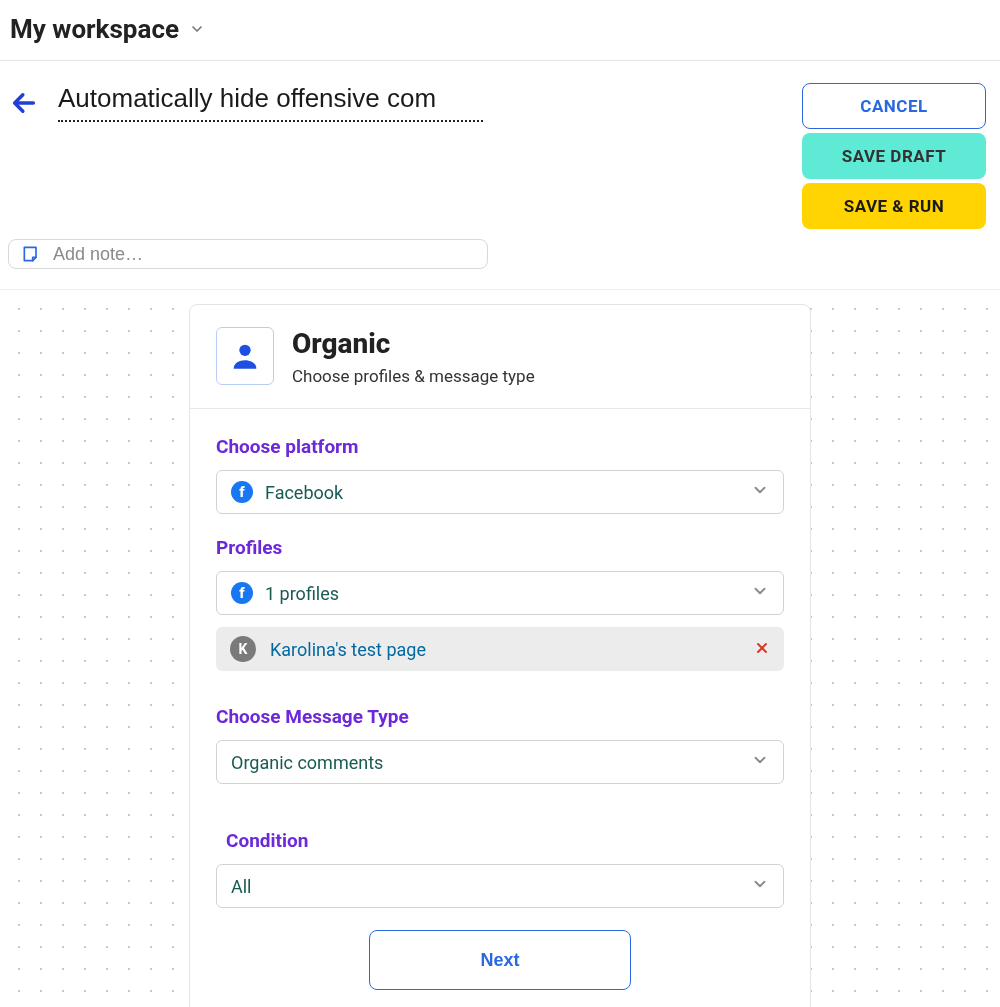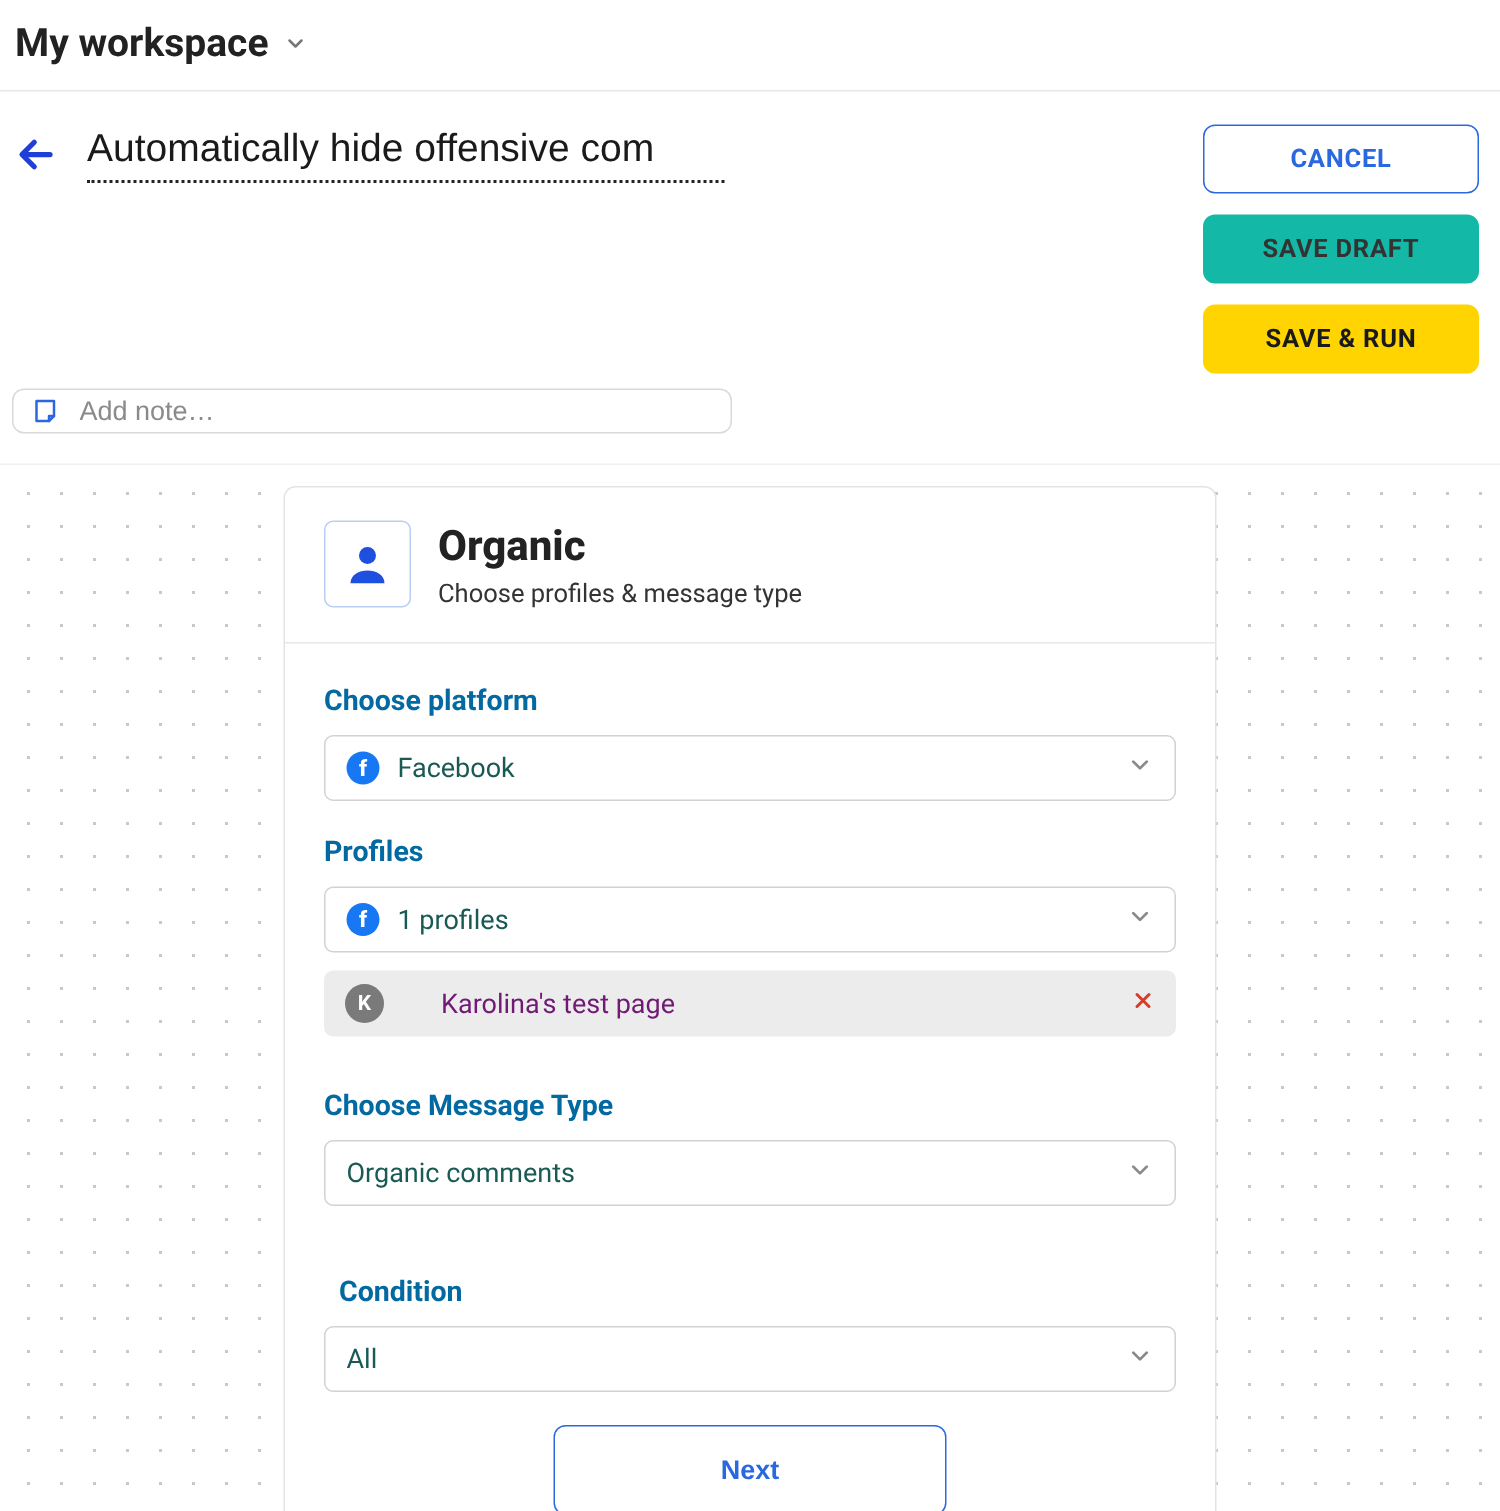--- a/index.html
+++ b/index.html
@@ -51,21 +51,21 @@
     border: none;
     outline: none;
     border-bottom: 2px dotted #222;
     padding: 0 0 6px 0;
     width: 425px;
     background: transparent;
   }
   .action-col {
     display: flex;
     flex-direction: column;
-    gap: 14px;
+    gap: 4px;
     width: 184px;
     flex: 0 0 auto;
   }
   .btn {
     height: 46px;
     border-radius: 8px;
     font-size: 17px;
     font-weight: 700;
     letter-spacing: 0.5px;
     display: flex;
@@ -74,21 +74,21 @@
     cursor: pointer;
     border: none;
     font-family: inherit;
   }
   .btn-cancel {
     background: #fff;
     color: #2a68e0;
     border: 1.5px solid #2a68e0;
   }
   .btn-draft {
-    background: #14b8a6;
+    background: #5eead4;
     color: #333;
   }
   .btn-run {
     background: #ffd400;
     color: #1a1a1a;
   }
   .note-row {
     padding: 0 14px 20px 8px;
   }
   .note-input-wrap {
@@ -155,21 +155,21 @@
     font-size: 17px;
     color: #333;
     margin-top: 6px;
   }
   .card-body {
     padding: 26px 26px 28px 26px;
   }
   .field-label {
     font-size: 19px;
     font-weight: 700;
-    color: #0369a1;
+    color: #6d28d9;
     margin-bottom: 12px;
   }
   .field-label-indent {
     padding-left: 10px;
     margin-top: 23px;
   }
   .select {
     width: 100%;
     height: 44px;
     border: 1px solid #d2d2d2;
@@ -213,23 +213,22 @@
     border-radius: 50%;
     background: #7a7a7a;
     color: #fff;
     display: inline-flex; align-items: center; justify-content: center;
     font-weight: 700;
     font-size: 14px;
     flex: 0 0 auto;
   }
   .chip-label {
     font-size: 18px;
-    color: #701a75;
+    color: #0369a1;
     flex: 1;
-    margin-left: 24px;
   }
   .remove-x {
     color: #d93b2b;
     font-size: 18px;
     cursor: pointer;
     font-weight: 700;
   }
   .spacer-md { height: 34px; }
   .spacer-sm { height: 22px; }
   .next-row {

